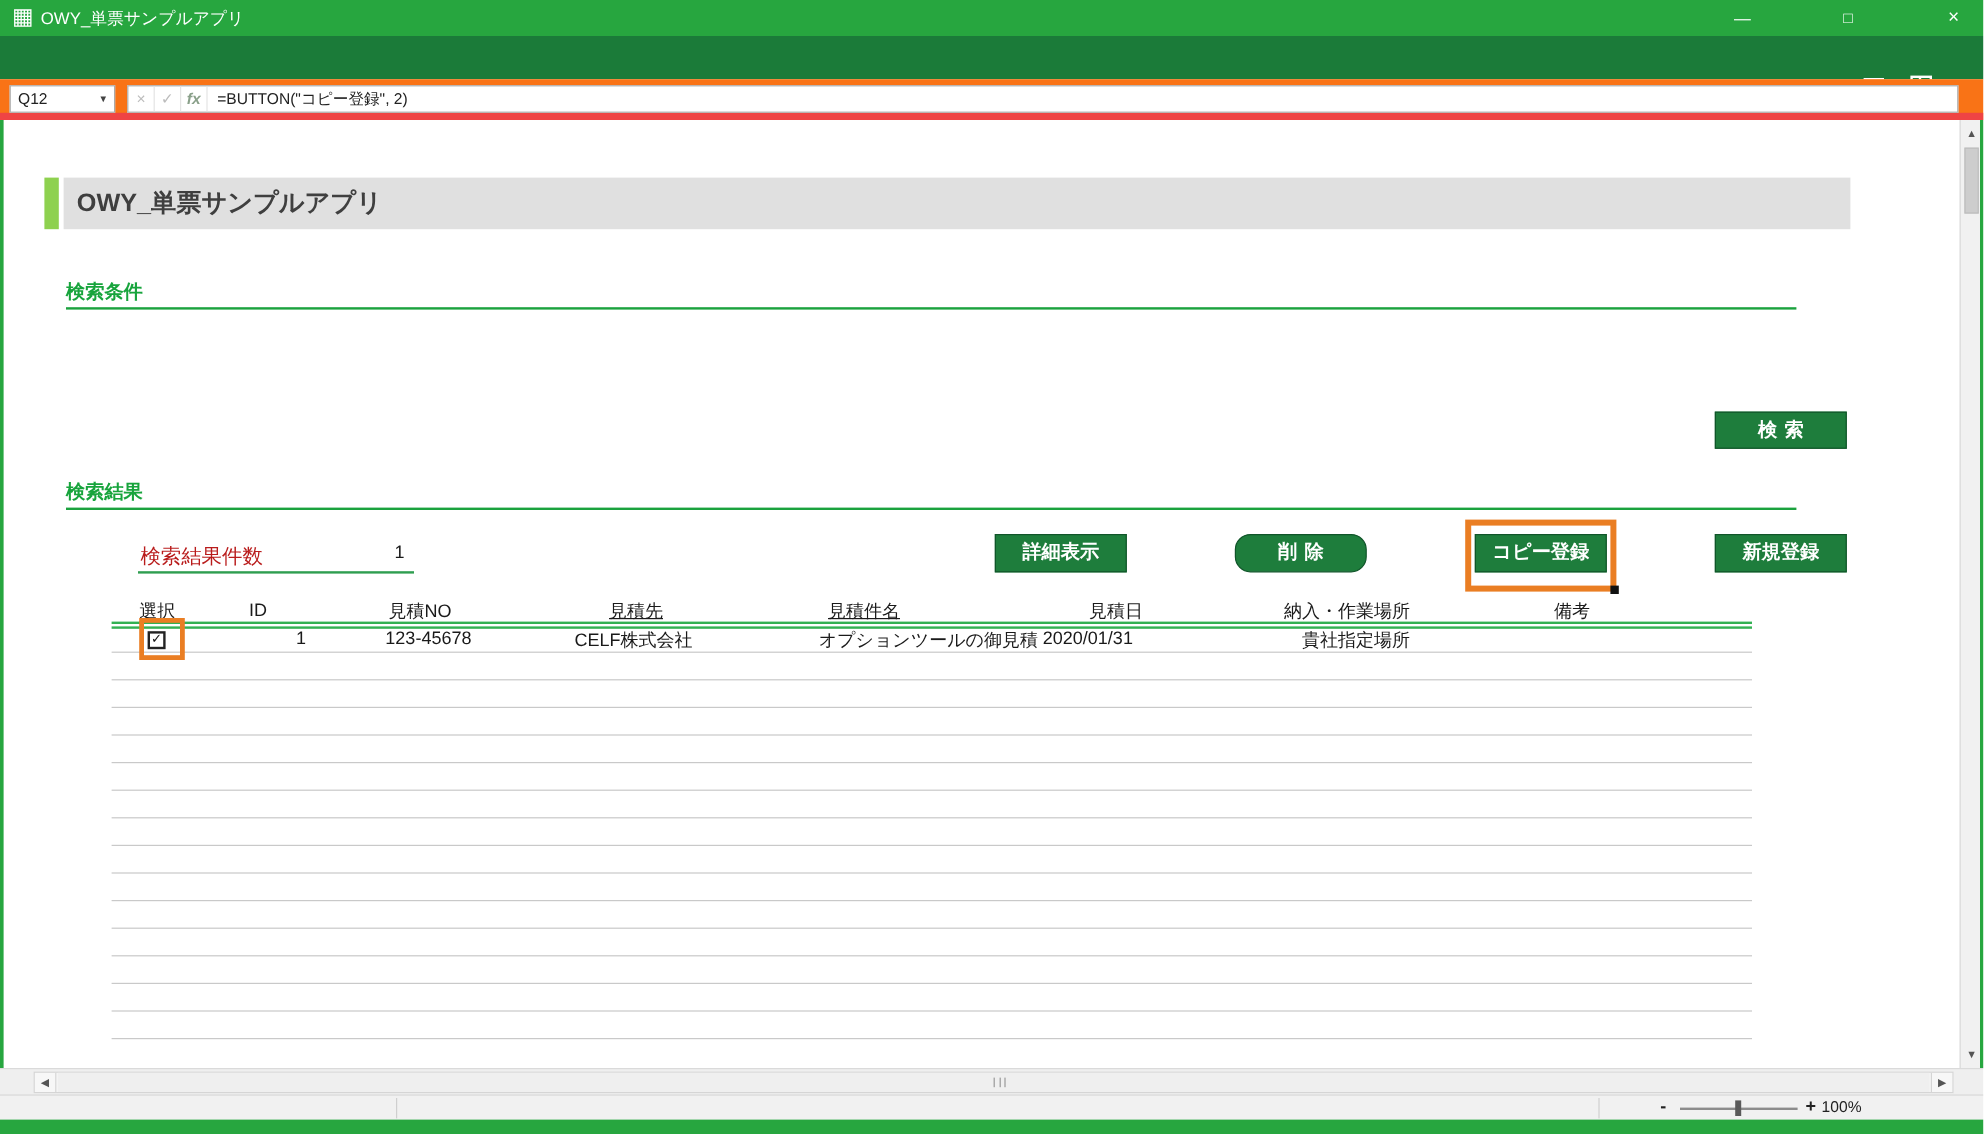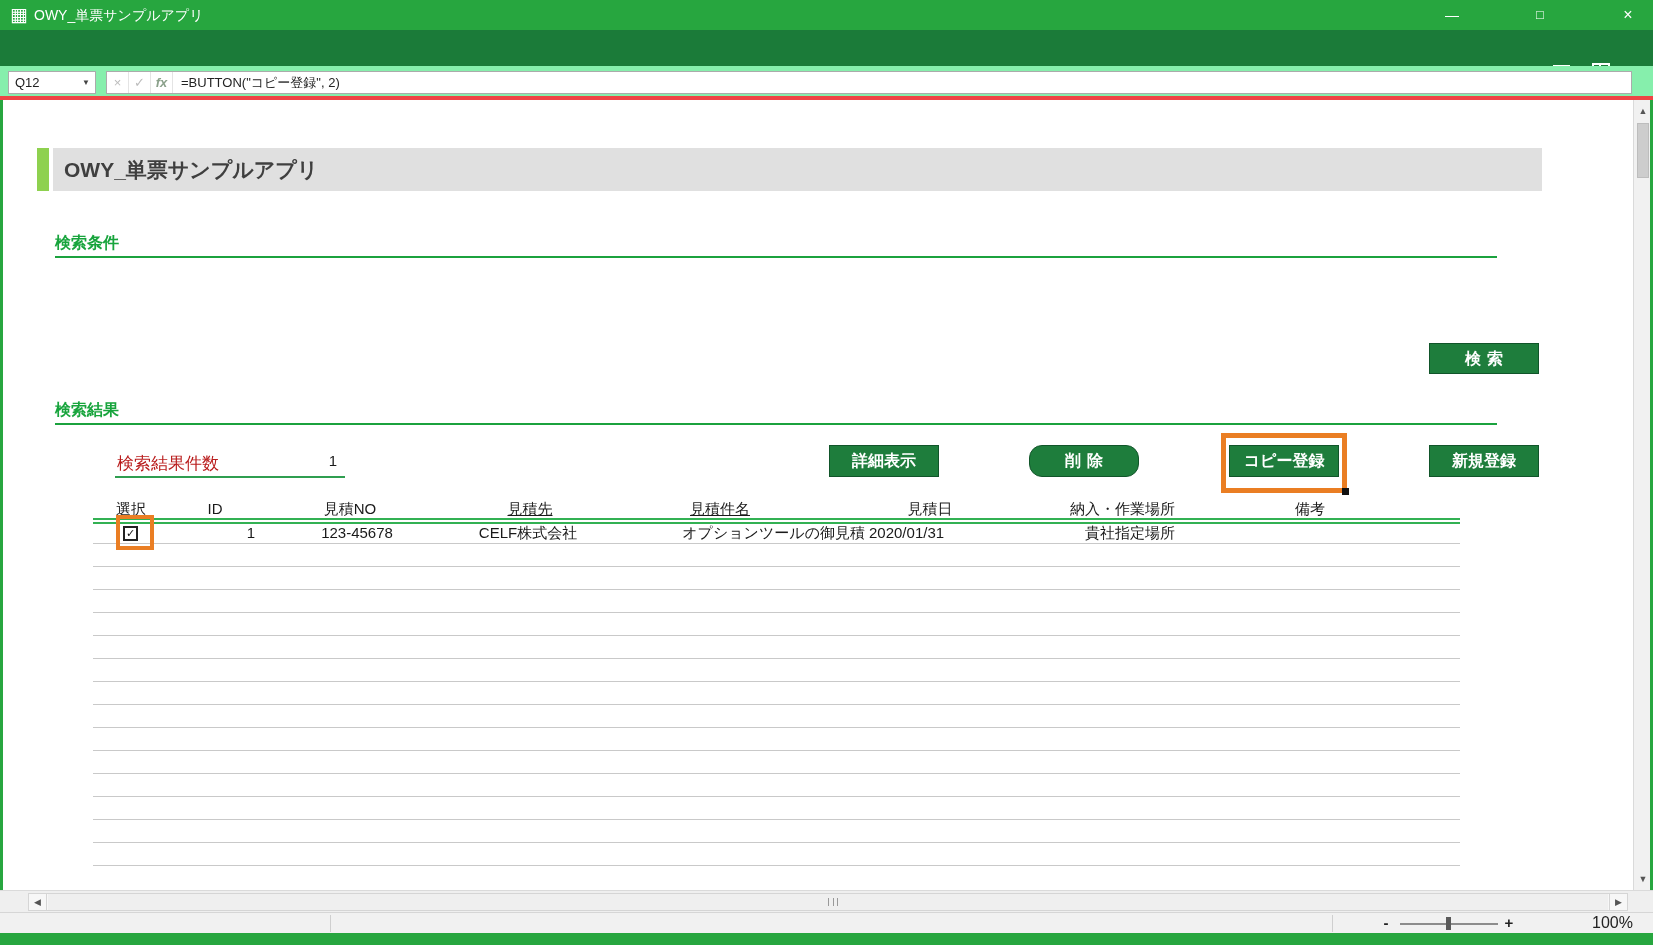--- a/index.html
+++ b/index.html
@@ -27,21 +27,21 @@
   .print-line{position:absolute;left:3px;width:11px;height:2px;background:#1b7b39;}
   
   .excel-icon{position:absolute;left:1592px;top:33px;width:42px;height:30px;}
   .excel-grid{position:absolute;left:0;top:0;width:18px;height:14px;border:2px solid #fff;}
   .excel-grid:before{content:"";position:absolute;left:5px;top:-1px;width:2px;height:12px;background:#fff;}
   .excel-grid:after{content:"";position:absolute;left:-1px;top:4px;width:14px;height:2px;background:#fff;}
   .excel-arrow{position:absolute;left:2px;top:13px;width:12px;height:12px;border:2px solid #fff;border-right-color:transparent;border-radius:50%;}
   .excel-doc{position:absolute;left:16px;top:5px;width:19px;height:24px;background:#1b7b39;border:2px solid #fff;border-radius:2px;color:#fff;font-weight:bold;font-size:12px;text-align:center;line-height:20px;}
 
   
-  .formulabar{position:absolute;left:0;top:66px;width:1653px;height:34px;background:#86efac;border-bottom:4px solid #ef4444;}
+  .formulabar{position:absolute;left:0;top:66px;width:1653px;height:34px;background:#f97316;border-bottom:6px solid #ef4444;}
   .namebox{position:absolute;left:8px;top:5px;width:88px;height:23px;background:#fff;border:1px solid #ababab;font-size:13px;color:#222;line-height:21px;padding-left:6px;}
   .namebox-arrow{position:absolute;right:5px;top:0;line-height:21px;font-size:8px;color:#444;}
   .fxbox{position:absolute;left:106px;top:5px;width:1526px;height:23px;background:#fff;border:1px solid #ababab;font-size:13px;color:#222;line-height:21px;}
   .fx-btn{display:inline-block;width:22px;text-align:center;color:#bcbcbc;border-right:1px solid #e4e4e4;}
   .fx-fx{color:#8aa08a;font-style:italic;font-weight:bold;}
   .formula-text{display:inline-block;padding-left:8px;color:#222;}
 
   
   .accent-bar{position:absolute;left:37px;top:148px;width:12px;height:43px;background:#8ed14f;}
   .page-title-bar{position:absolute;left:53px;top:148px;width:1489px;height:43px;background:#e0e0e0;}
@@ -112,21 +112,21 @@
   .h-grip:before{content:"";position:absolute;left:4px;top:0;width:1px;height:8px;background:#999;}
 
   
   .statusbar{position:absolute;left:0;top:912px;width:1653px;height:21px;background:#f1f1f1;border-top:1px solid #d6d6d6;}
   .status-div{position:absolute;top:2px;width:1px;height:17px;background:#cfcfcf;}
   .sd1{left:330px;} .sd2{left:1332px;}
   .zoom-out{position:absolute;left:1378px;top:0;width:16px;height:21px;line-height:20px;text-align:center;font-weight:bold;font-size:15px;color:#222;}
   .zoom-track{position:absolute;left:1400px;top:10px;width:98px;height:2px;background:#8c8c8c;}
   .zoom-thumb{position:absolute;left:1446px;top:4px;width:5px;height:13px;background:#5a5a5a;}
   .zoom-in{position:absolute;left:1501px;top:0;width:16px;height:21px;line-height:20px;text-align:center;font-weight:bold;font-size:15px;color:#222;}
-  .zoom-pct{position:absolute;left:1592px;top:0;height:21px;line-height:20px;font-size:16px;color:#222;}
+  .zoom-pct{position:absolute;left:1518px;top:0;height:21px;line-height:20px;font-size:13px;color:#222;}
 
   .green-bottom{position:absolute;left:0;top:933px;width:1653px;height:12px;background:#27a63f;}
   .green-left{position:absolute;left:0;top:100px;width:3px;height:790px;background:#27a63f;}
   .green-right{position:absolute;left:1650px;top:100px;width:3px;height:790px;background:#27a63f;}
 </style>
 </head>
 <body>
 
 <div class="app">
 

